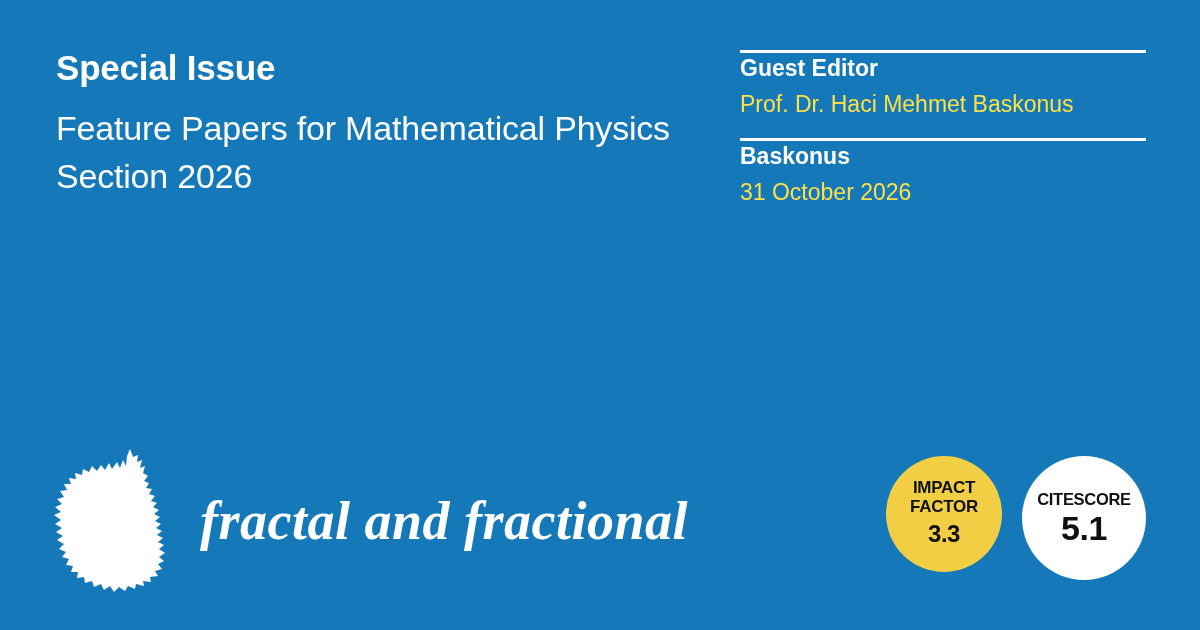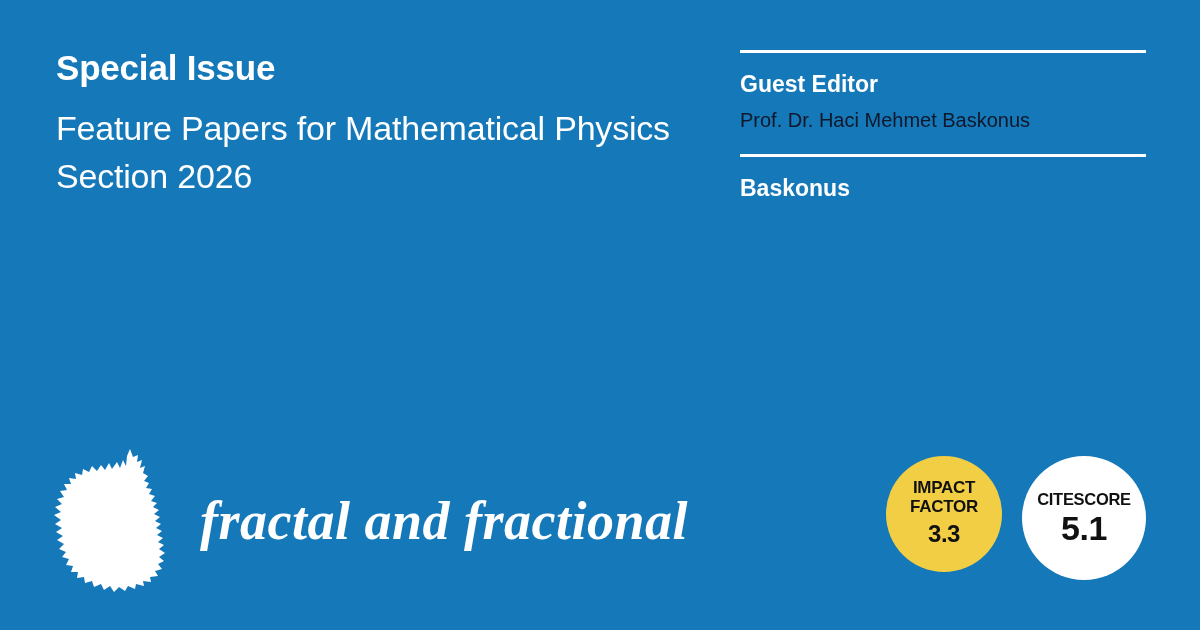--- a/index.html
+++ b/index.html
@@ -59,36 +59,36 @@
   }
 
   .rule {
     height: 3px;
     background: #ffffff;
     width: 100%;
     margin: 0;
   }
 
   .meta-block {
-    padding-top: 16px;
+    padding-top: 0;
     padding-bottom: 18px;
   }
 
   .meta-label {
     font-size: 23px;
     font-weight: bold;
     color: #ffffff;
     line-height: 30px;
     margin: 0 0 5px 0;
   }
 
   .meta-value {
-    font-size: 20px;
+    font-size: 23px;
     font-weight: normal;
-    color: #0f172a;
+    color: #fde047;
     line-height: 32px;
     margin: 0;
   }
 
   
   .brand {
     position: absolute;
     left: 52px;
     top: 448px;
     display: flex;
@@ -190,20 +190,21 @@
 
     <div class="meta-block">
       <div class="meta-label">Guest Editor</div>
       <div class="meta-value">Prof. Dr. Haci Mehmet Baskonus</div>
     </div>
 
     <div class="rule"></div>
 
     <div class="meta-block">
       <div class="meta-label">Baskonus</div>
+      <div class="meta-value">31 October 2026</div>
     </div>
 
   </div>
 
   <div class="brand">
     <svg class="brand-mark" viewBox="0 0 124 145" xmlns="http://www.w3.org/2000/svg">
       <path fill="#ffffff" d="
         M 78 1
         L 81 9 L 86 7 L 85 14 L 90 12 L 88 20 L 93 18 L 91 25
         L 96 28 L 92 33 L 97 35 L 94 40 L 100 41 L 97 46

